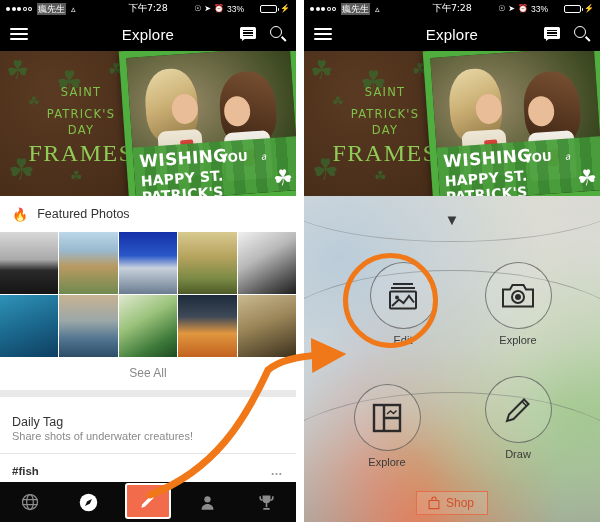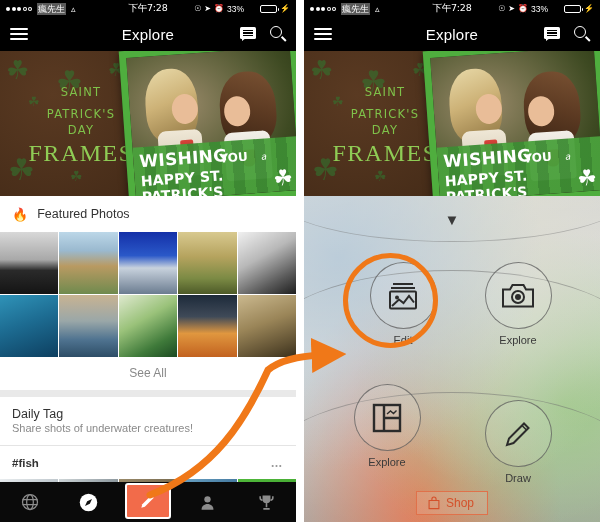--- a/index.html
+++ b/index.html
@@ -145,21 +145,21 @@
   .card { background:#fff; margin-bottom:7px; }
   .card-head {
     display:flex; align-items:center; gap:9px;
     padding:11px 12px; font-size:12.5px; color:#333;
   }
   .flame { color:#222; font-size:13px; line-height:1; }
   .photo-grid { display:grid; grid-template-columns: repeat(5, 1fr); gap:1px; background:#fff; }
   .ph { width:100%; height:62px; background-size:cover; }
   .see-all { text-align:center; font-size:12px; color:#888; padding:9px 0 10px; }
 
-  .dt-title { padding:10px 12px 1px; font-size:12.5px; color:#333; }
+  .dt-title { padding:18px 12px 1px; font-size:12.5px; color:#333; }
   .dt-sub { padding:0 12px 11px; font-size:11px; color:#8a8a8a; }
   .dt-div { height:1px; background:#e4e4e4; }
   .tag-row {
     display:flex; align-items:center; padding:10px 12px 9px;
     font-size:11.5px; font-weight:bold; color:#333;
   }
   .tag-dots { margin-left:auto; color:#9a9a9a; letter-spacing:1.5px; font-size:12px; }
   .tag-strip { display:grid; grid-template-columns: repeat(5,1fr); gap:1px; }
   .tag-strip .ph { height:42px; }
 
@@ -534,21 +534,21 @@
         <div class="menu-circle">
           <svg width="30" height="30" viewBox="0 0 30 30" fill="none" stroke="#2b2b2b" stroke-width="2.4">
             <rect x="2" y="2" width="26" height="26"></rect>
             <path d="M12 2v26M12 15h16"></path>
             <path d="M15 11l3.5-3 3 2.5 3-3" stroke-width="1.4"></path>
           </svg>
         </div>
         <div class="menu-label">Explore</div>
       </div>
 
-      <div class="menu-item" style="left:175px; top:204px;">
+      <div class="menu-item" style="left:175px; top:180px;">
         <div class="menu-circle">
           <svg width="30" height="30" viewBox="0 0 30 30" fill="none" stroke="#2b2b2b" stroke-width="2">
             <path d="M4 26l2-6.5L21 4.5l4.5 4.5L10.5 24z"></path>
             <path d="M19 6.5L23.5 11" stroke-width="1.6"></path>
           </svg>
         </div>
         <div class="menu-label">Draw</div>
       </div>
 
       <div class="highlight-ring" style="left:39px; top:57px;"></div>

